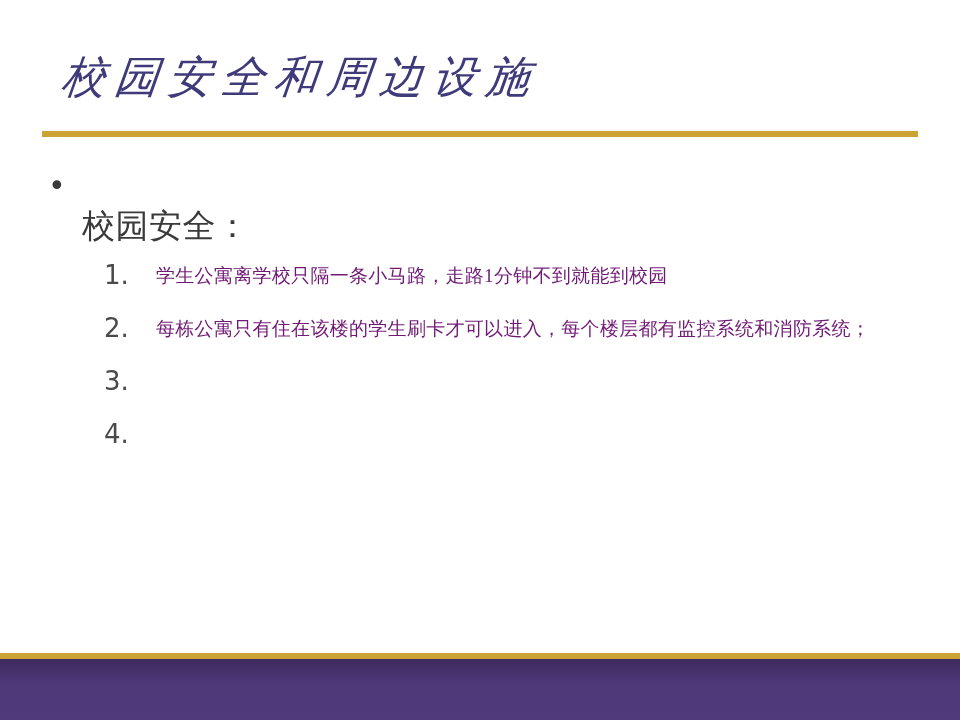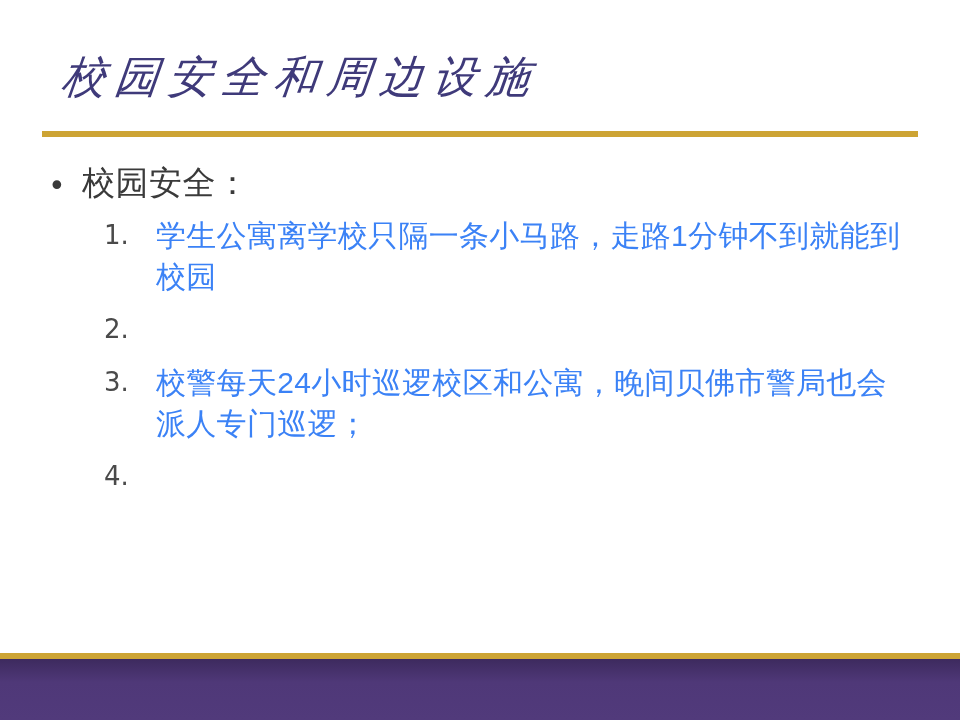--- a/index.html
+++ b/index.html
@@ -76,22 +76,23 @@
     font-size: 30px;
     line-height: 46px;
     color: #3a3a3a;
     text-align: left;
     font-family: "DejaVu Sans", "Liberation Sans", sans-serif;
   }
   .lvl1-text {
     font-size: 33px;
     line-height: 46px;
     color: #3a3a3a;
-    font-family: Liberation Mono, monospace;
+    font-family: Liberation Sans, sans-serif;
     letter-spacing: 0.5px;
+    margin-top: 40px;
   }
 
   .numlist {
     margin: 0;
     padding: 0;
     list-style: none;
   }
   .numitem {
     display: flex;
     align-items: flex-start;
@@ -103,24 +104,24 @@
     width: 52px;
     font-family: "DejaVu Sans", "Liberation Sans", sans-serif;
     font-size: 26px;
     line-height: 41px;
     color: #4a4a4a;
     text-align: left;
   }
   .numtext {
     flex: 1 1 auto;
     max-width: 760px;
-    font-family: Liberation Sans, sans-serif;
-    font-size: 30px;
+    font-family: Liberation Serif, serif;
+    font-size: 19px;
     line-height: 41px;
-    color: #3b82f6;
+    color: #701a75;
     letter-spacing: 0.3px;
     word-break: break-word;
   }
 
   
   .footer-gold {
     position: absolute;
     left: 0;
     top: 653px;
     width: 960px;
@@ -154,24 +155,24 @@
       <span class="lvl1-text">校园安全：</span>
     </div>
 
     <ol class="numlist">
       <li class="numitem">
         <span class="num">1.</span>
         <span class="numtext">学生公寓离学校只隔一条小马路，走路1分钟不到就能到校园</span>
       </li>
       <li class="numitem">
         <span class="num">2.</span>
+        <span class="numtext">每栋公寓只有住在该楼的学生刷卡才可以进入，每个楼层都有监控系统和消防系统；</span>
       </li>
       <li class="numitem">
         <span class="num">3.</span>
-        <span class="numtext">校警每天24小时巡逻校区和公寓，晚间贝佛市警局也会派人专门巡逻；</span>
       </li>
       <li class="numitem">
         <span class="num">4.</span>
       </li>
     </ol>
 
   </div>
 
   <div class="footer-gold"></div>
   <div class="footer-bar">

